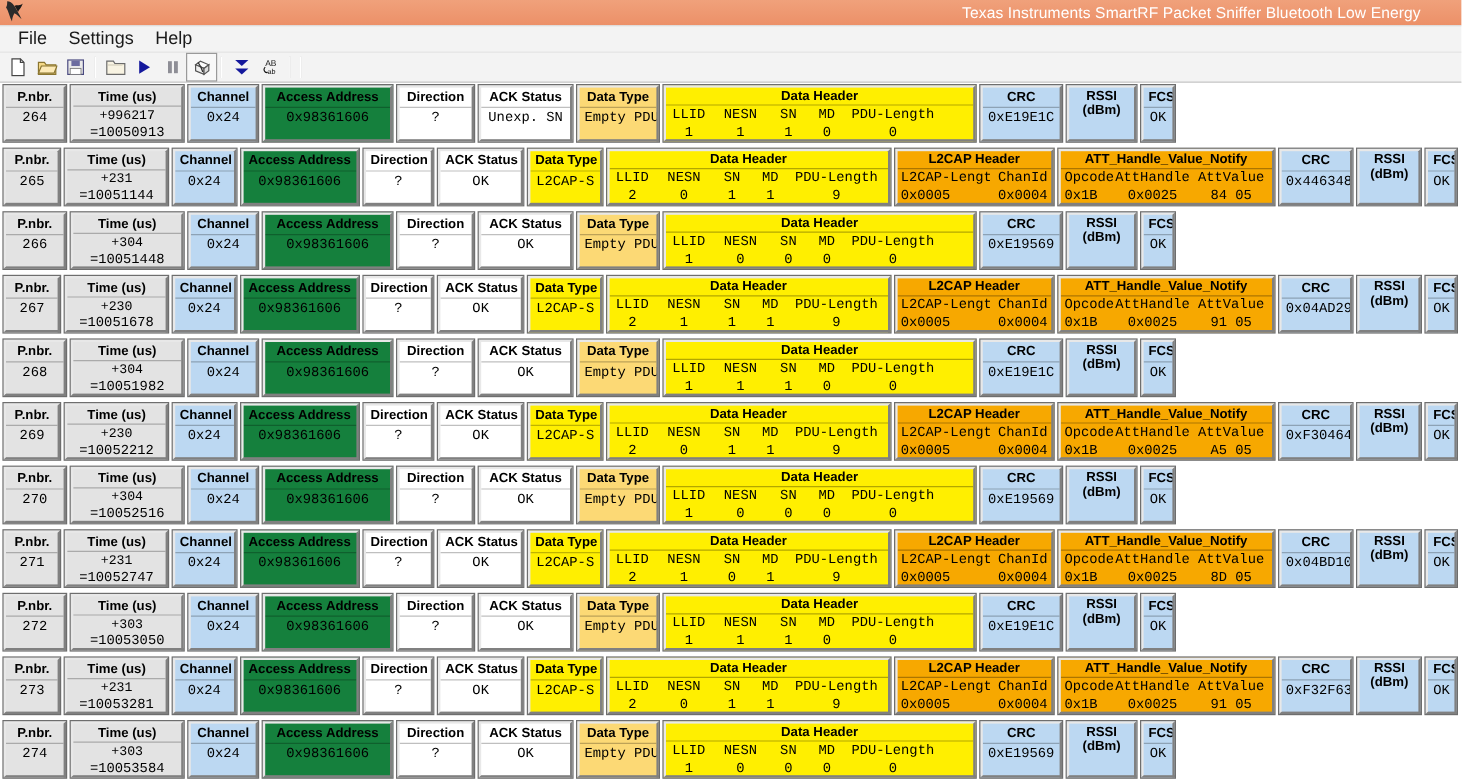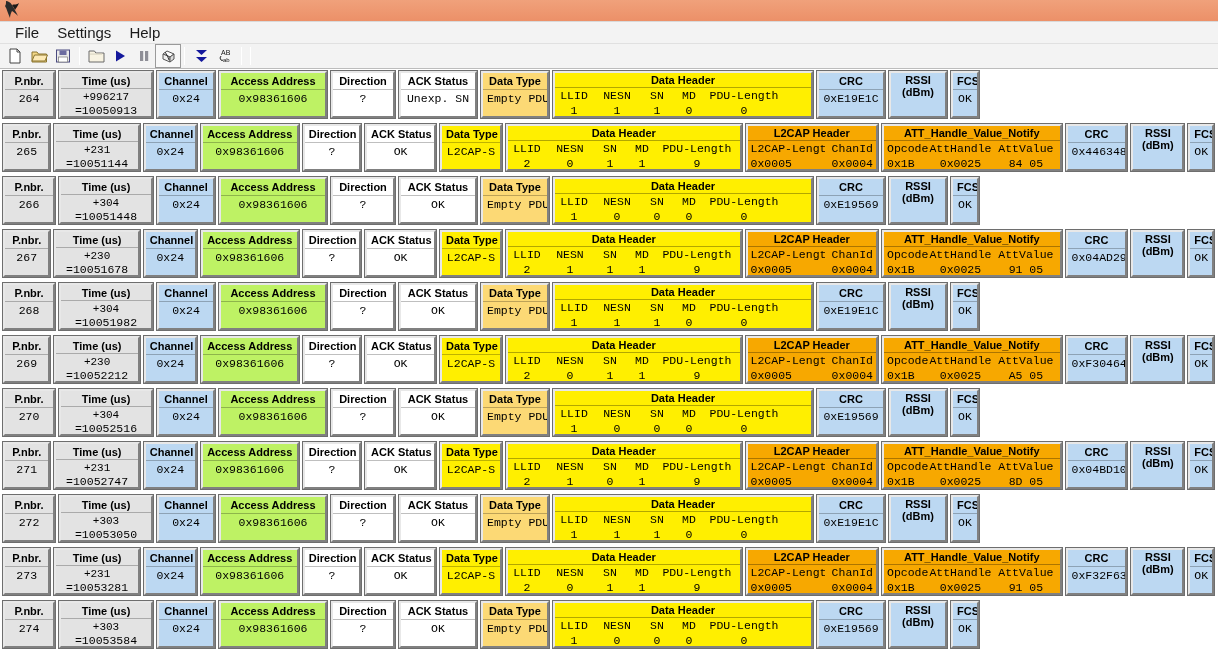--- a/index.html
+++ b/index.html
@@ -116,21 +116,21 @@
     padding: 2px 4px 0 4px;
     border-top: 1px solid rgba(0,0,0,0.25);
     line-height: 14px;
     flex: 1;
   }
   .fld.two-line .hdr { line-height: 12px; padding-top: 1px; }
 
   
   .grey   { background: #e3e3e3; color: #000; }
   .blue   { background: #bcd8f2; color: #000; }
-  .red    { background: #bef264; color: #000; }
+  .red    { background: #15803d; color: #000; }
   .white  { background: #ffffff; color: #000; }
   .yellow { background: #ffef00; color: #000; }
   .sand   { background: #fcd975; color: #000; }
   .orange { background: #f7a800; color: #000; }
 
   
   .w-pnbr     { width: 52px; }
   .w-time     { width: 94px; }
   .w-chan     { width: 58px; }
   .w-access   { width: 108px; }
@@ -204,20 +204,21 @@
 </head>
 <body>
 
 <div id="titlebar">
   <span id="ti-logo">
     <svg width="20" height="21" viewBox="0 0 20 21">
       <path d="M3 1 C5 1 7 2 9 5 C11 8 13 12 15 16 C13 14 11 12 9 11 C8 13 7 15 7 18 C5 14 4 9 2 6 C3 5 3 3 3 1 Z" fill="#2b2b2b"></path>
       <path d="M9 5 C11 4 14 5 16 3 C15 6 13 8 12 10 C11 8 10 6 9 5 Z" fill="#1a1a1a"></path>
     </svg>
   </span>
+  <span class="title-text">Texas Instruments SmartRF Packet Sniffer Bluetooth Low Energy</span>
 </div>
 
 <div id="menubar">
   <div class="menu-item">File</div>
   <div class="menu-item">Settings</div>
   <div class="menu-item">Help</div>
 </div>
 
 <div id="toolbar">
   <div class="tb-btn">

